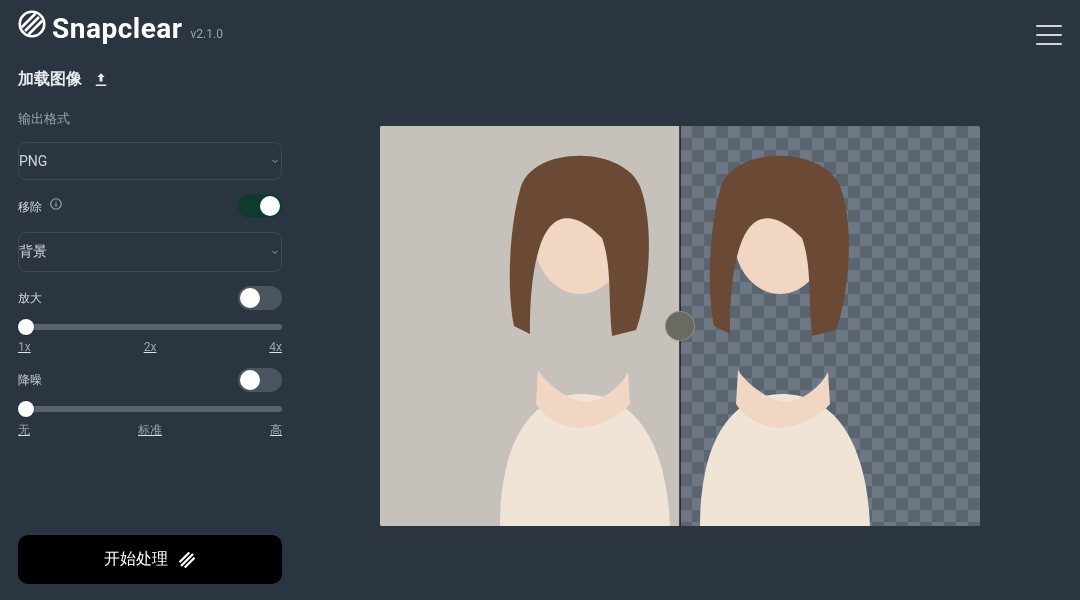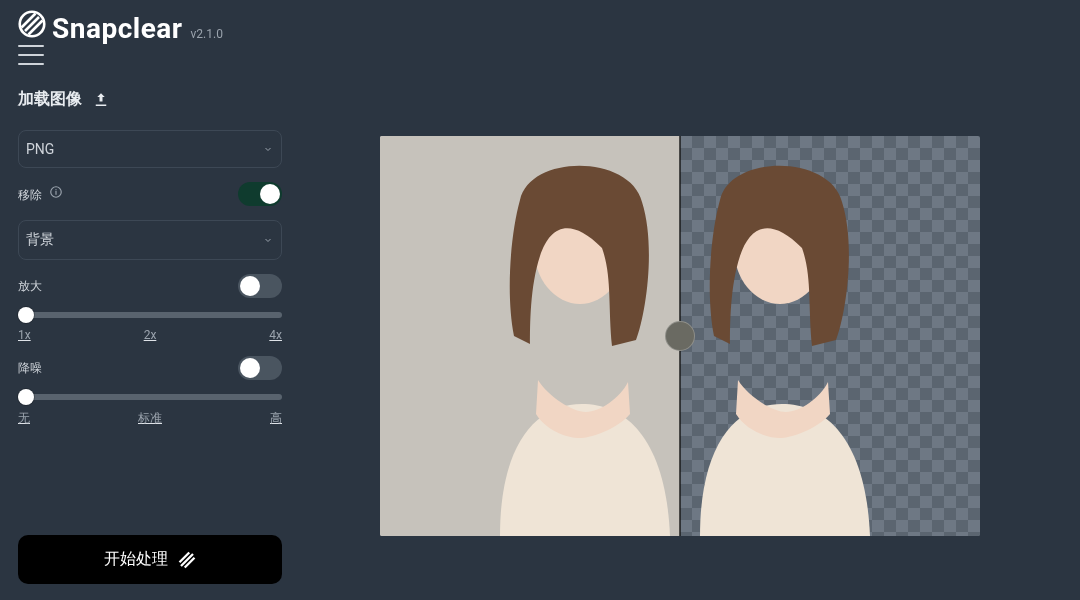--- a/index.html
+++ b/index.html
@@ -1,33 +1,33 @@
 <!DOCTYPE html>
 <html><head>
 <meta charset="utf-8">
 <style>
   * { margin: 0; padding: 0; box-sizing: border-box; font-family: -apple-system, BlinkMacSystemFont, "Segoe UI", Roboto, "Helvetica Neue", Arial, sans-serif; }
   html, body { width: 1080px; height: 600px; overflow: hidden; background: #2b3541; color: #dfe3e8; }
   .app { display: flex; flex-direction: column; width: 100%; height: 100%; }
-  .topbar { display: flex; align-items: flex-start; justify-content: space-between; padding: 10px 18px 6px 18px; flex-direction: column; }
+  .topbar { display: flex; align-items: flex-end; justify-content: space-between; padding: 10px 18px 6px 18px; }
   .brand { display: flex; align-items: baseline; gap: 6px; }
   .brand-logo { display: inline-flex; align-items: center; gap: 6px; }
   .brand-name { font-size: 28px; font-weight: 700; color: #ffffff; letter-spacing: 0.5px; }
   .brand-version { font-size: 12px; color: #9aa3ad; margin-left: 2px; }
   .hamburger { width: 26px; height: 20px; display: flex; flex-direction: column; justify-content: space-between; cursor: pointer; }
   .hamburger span { display: block; height: 2px; background: #cfd4da; border-radius: 1px; }
 
   .body { display: flex; flex: 1; min-height: 0; }
   .sidebar { width: 300px; padding: 10px 18px 16px 18px; display: flex; flex-direction: column; gap: 14px; }
   .load-row { display: flex; align-items: center; justify-content: flex-start; gap: 10px; padding: 8px 0 6px 0; }
   .load-row .lbl { font-size: 16px; font-weight: 600; color: #e8ecf0; }
   .upload-icon { width: 18px; height: 18px; }
 
   .section-label { font-size: 13px; color: #9aa3ad; }
-  .select { width: 100%; border: 1px solid #3d4855; border-radius: 8px; padding: 10px 7px; display: flex; align-items: center; justify-content: space-between; color: #cfd4da; font-size: 14px; cursor: pointer; background: transparent; }
+  .select { width: 100%; border: 1px solid #3d4855; border-radius: 8px; padding: 10px 0; display: flex; align-items: center; justify-content: space-between; color: #cfd4da; font-size: 14px; cursor: pointer; background: transparent; }
   .chev { width: 12px; height: 12px; }
 
   .row-between { display: flex; align-items: center; justify-content: space-between; }
   .row-between .lbl { font-size: 12px; color: #cfd4da; }
   .info-icon { width: 14px; height: 14px; margin-left: 4px; }
 
   .toggle { width: 44px; height: 24px; border-radius: 12px; position: relative; cursor: pointer; }
   .toggle .knob { position: absolute; top: 2px; width: 20px; height: 20px; border-radius: 50%; background: #ffffff; transition: left .2s; }
   .toggle.on { background: #0f3b2e; }
   .toggle.on .knob { left: 22px; }
@@ -91,20 +91,21 @@
     <div class="sidebar">
 
       <div class="load-row">
         <span class="lbl">加载图像</span>
         <svg class="upload-icon" viewBox="0 0 24 24">
           <path d="M12 3l5 5h-3v6h-4V8H7l5-5z" fill="#e8ecf0"></path>
           <path d="M5 18h14v2H5z" fill="#e8ecf0"></path>
         </svg>
       </div>
 
+      <div class="section-label">输出格式</div>
       <div class="select">
         <span>PNG</span>
         <svg class="chev" viewBox="0 0 24 24">
             <path d="M7 10l5 5 5-5" fill="none" stroke="#9aa3ad" stroke-width="2"></path>
           </svg>
       </div>
 
       <div class="row-between">
         <span class="lbl">
           <span>移除</span>

